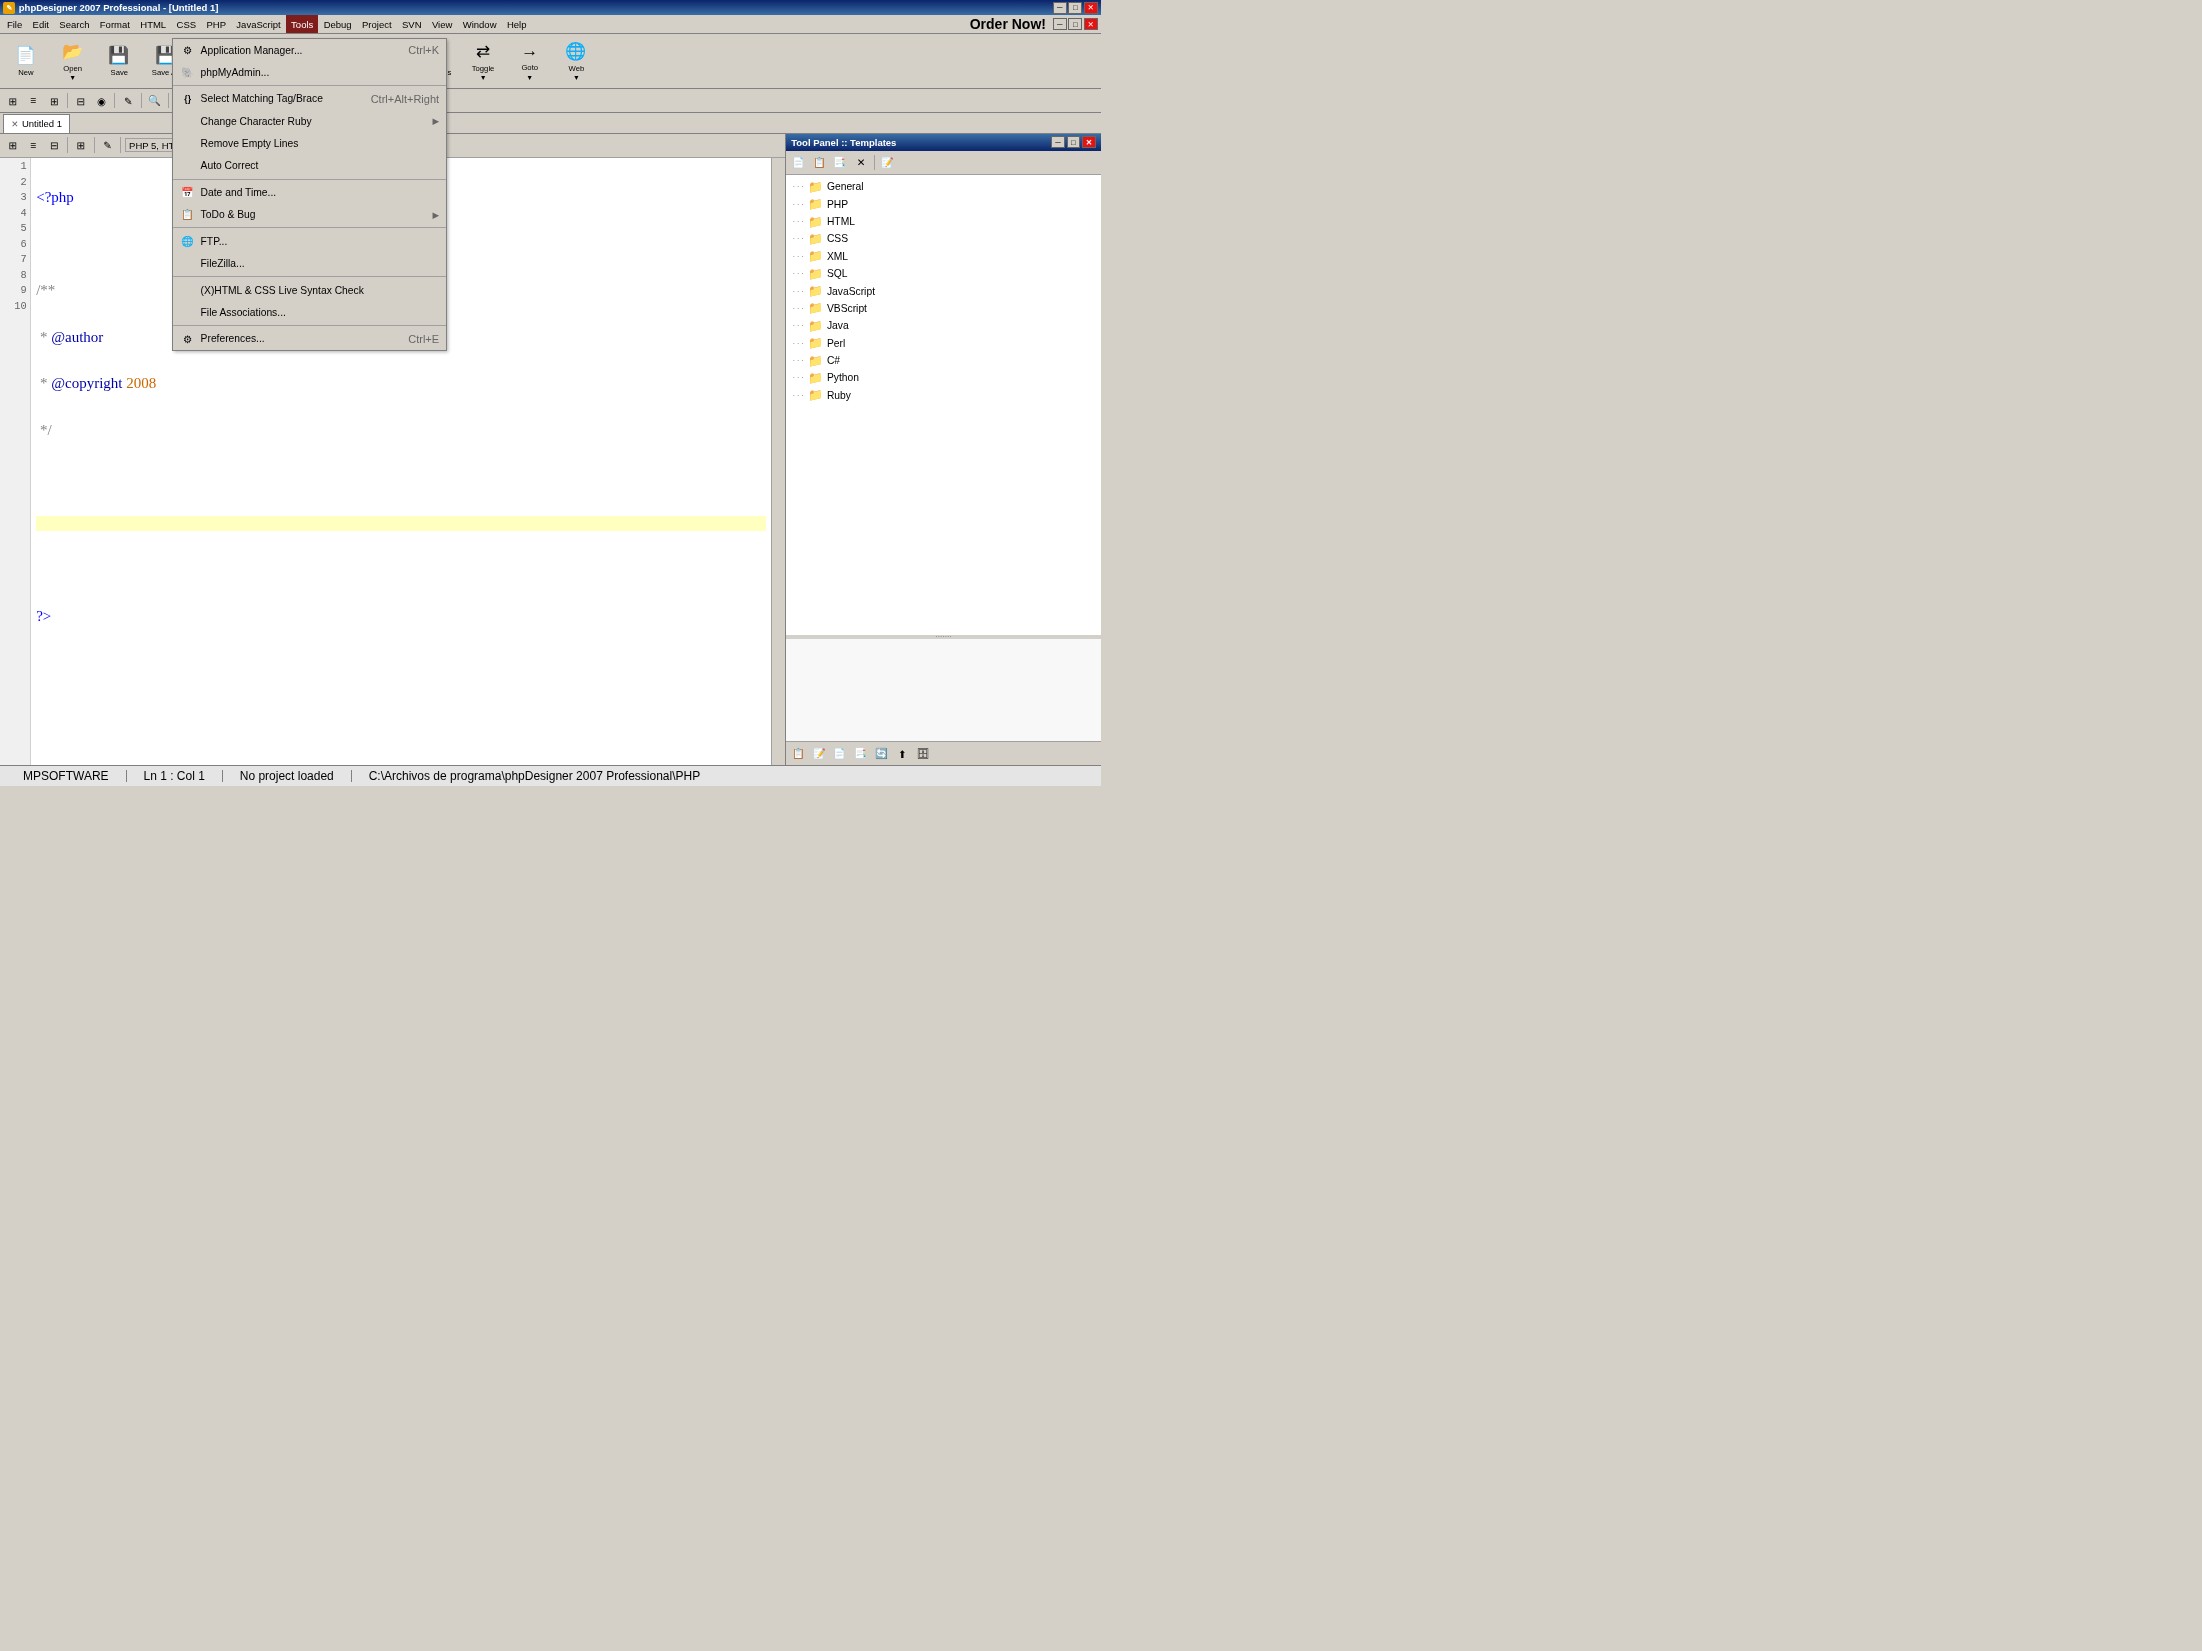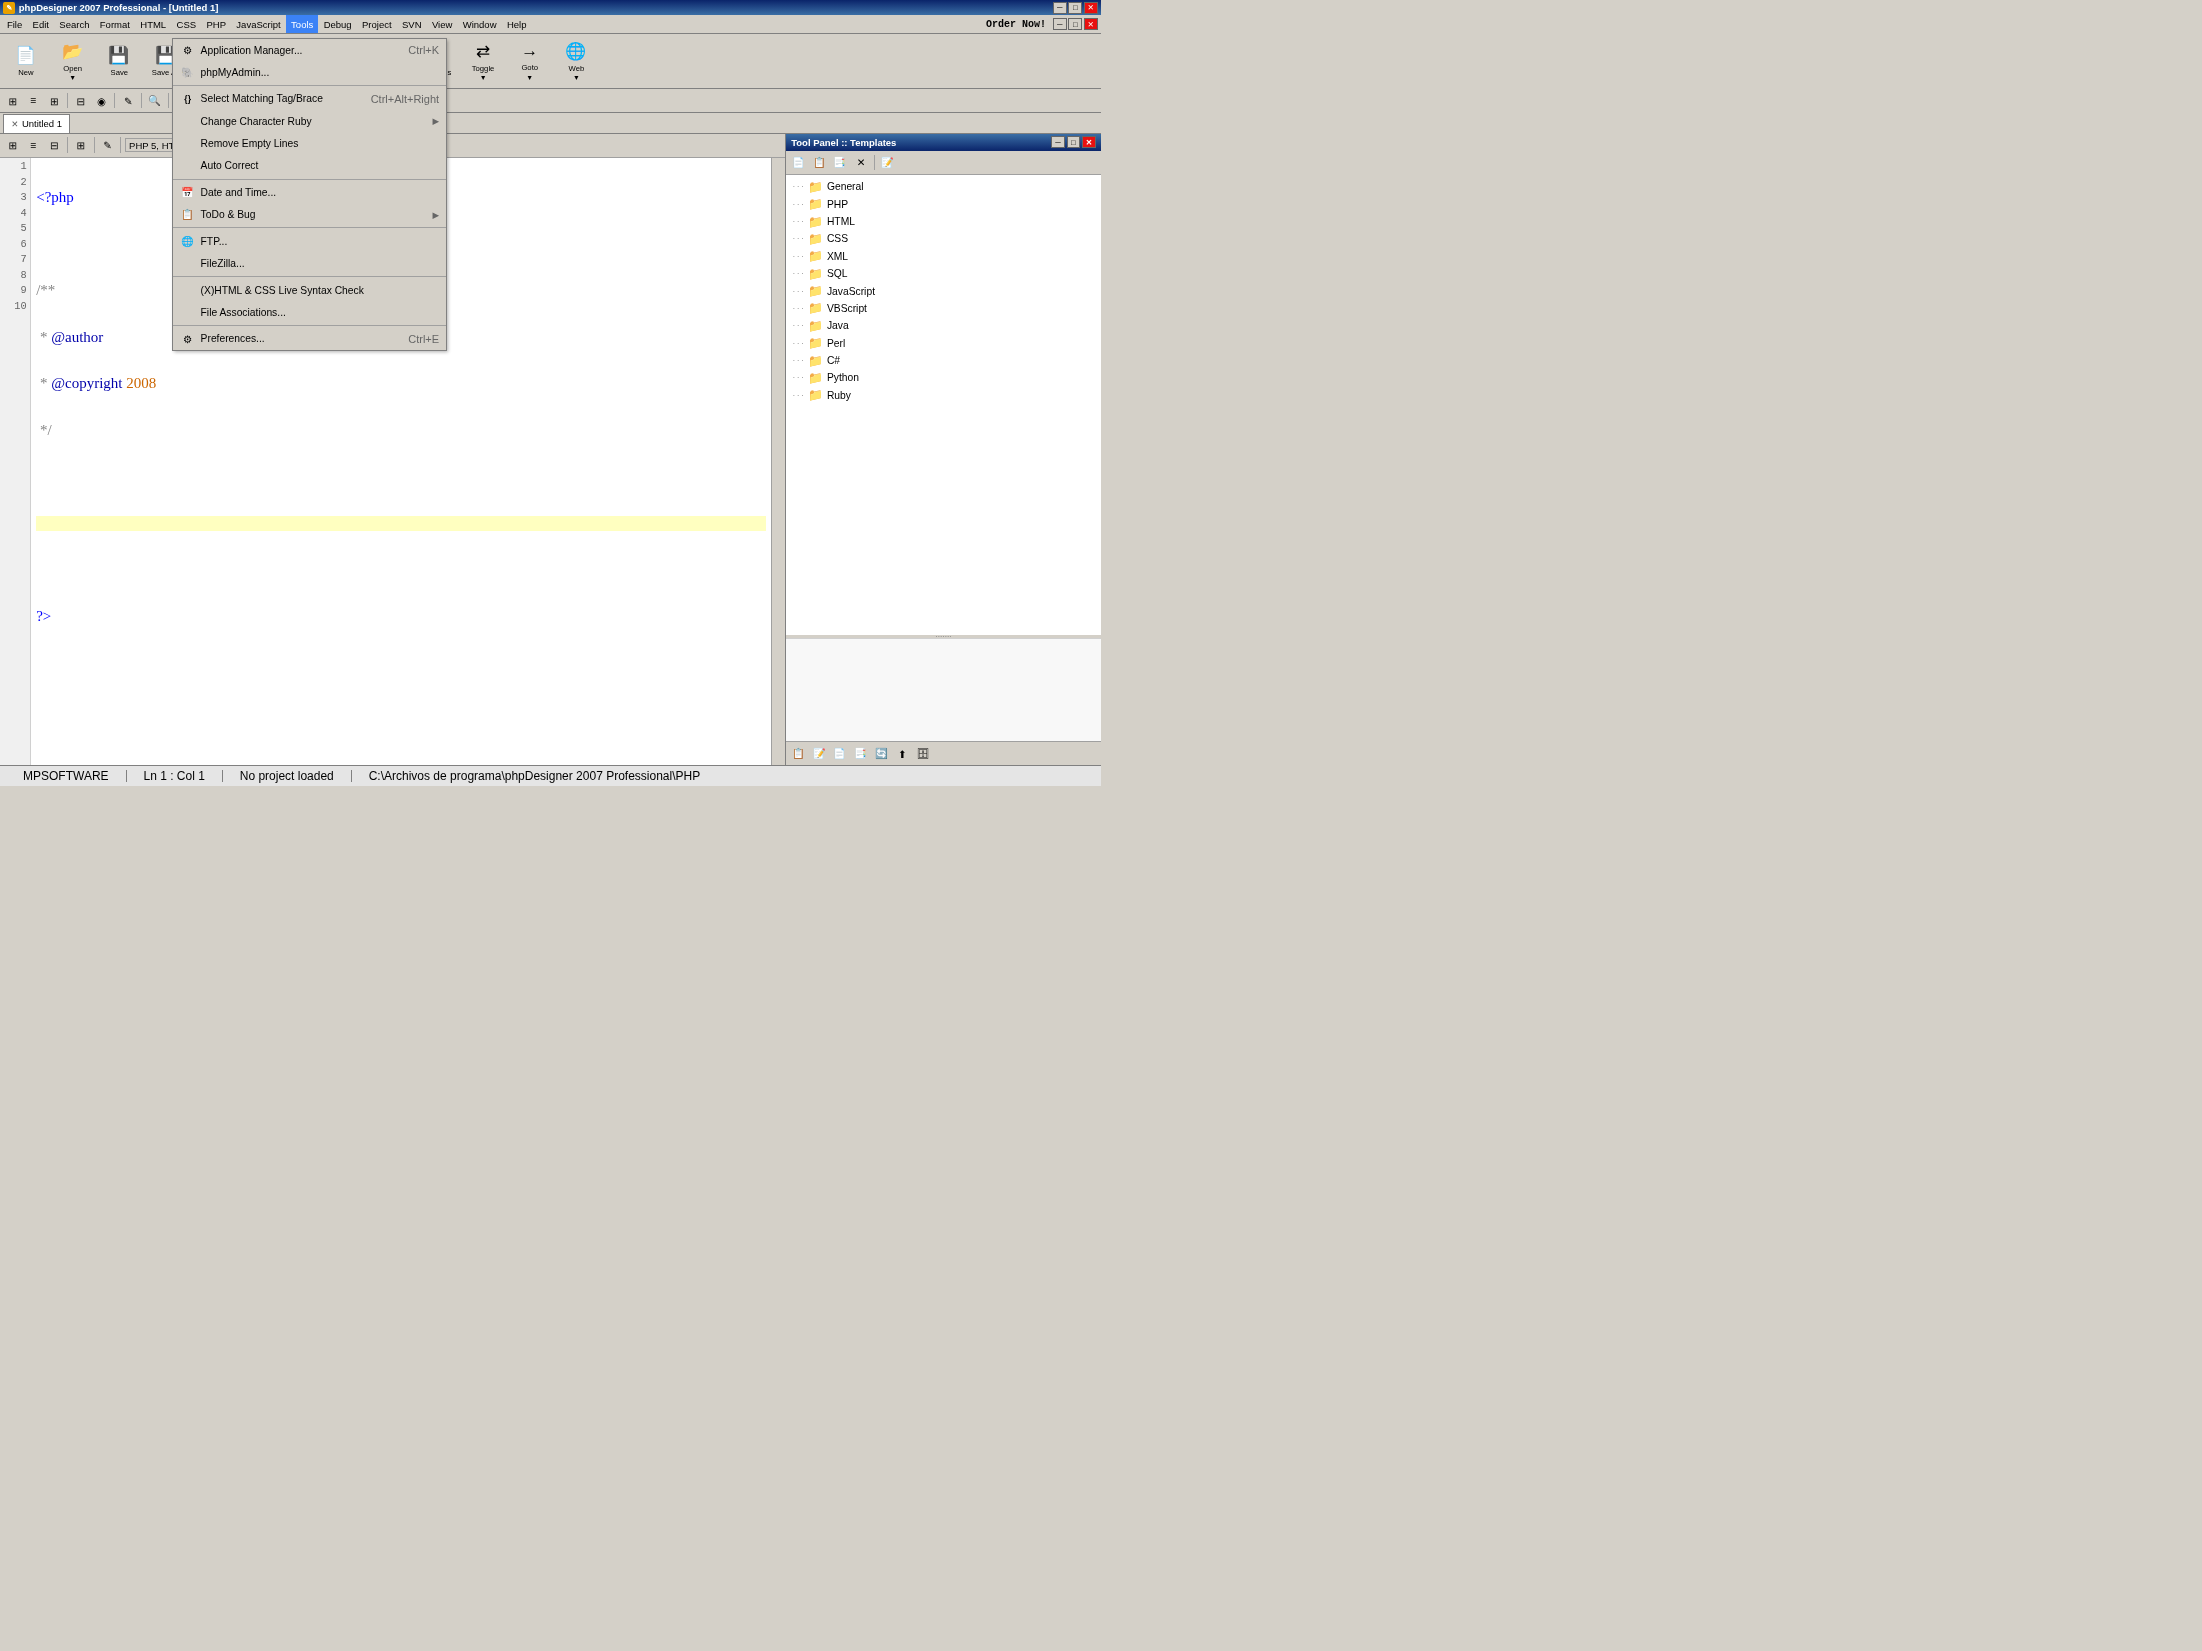--- a/index.html
+++ b/index.html
@@ -32,22 +32,22 @@
       padding-left: 1.7px;
     }
     .menu-item {
       padding: 1.7px 5.2px;
       font-size: 9.5px;
       cursor: pointer;
       height: 100%;
       display: flex;
       align-items: center;
     }
-    .menu-item:hover, .menu-item.active { background: #3b82f6; color: white; }
-    .menu-item-order { margin-left: auto; font-weight: bold; font-size: 10px; padding: 1.7px 6.9px; color: black; font-family: Liberation Mono, monospace; }
+    .menu-item:hover, .menu-item.active { background: #7f1d1d; color: white; }
+    .menu-item-order { margin-left: auto; font-weight: bold; font-size: 14px; padding: 1.7px 6.9px; color: black; }
 
     
     .toolbar-area {
       background: #d4d0c8;
       border-bottom: 0.9px solid #808080;
       display: flex;
       align-items: center;
       padding: 1.7px 3.4px;
       gap: 3.4px;
       flex-wrap: wrap;

